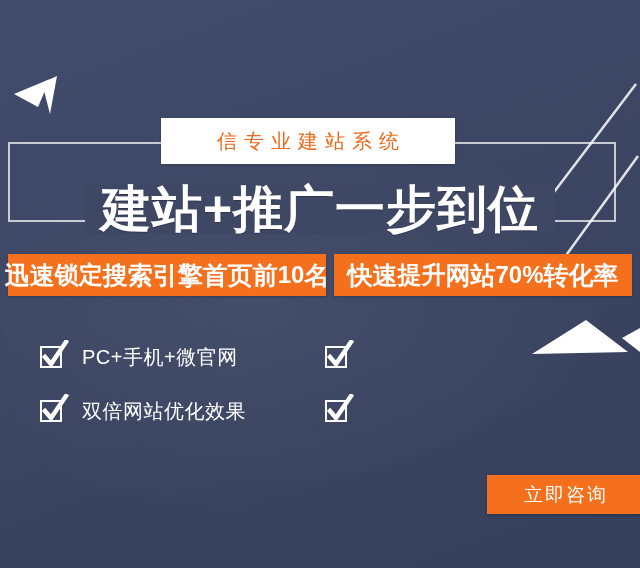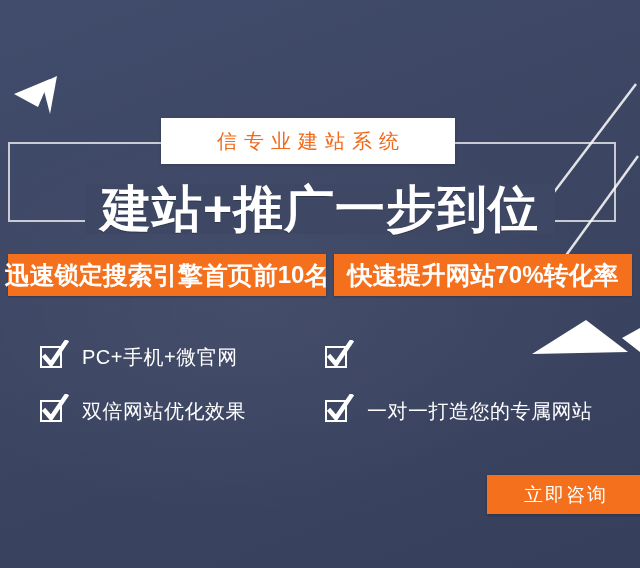--- a/index.html
+++ b/index.html
@@ -173,20 +173,19 @@
       </span>
       <span class="feature-label">双倍网站优化效果</span>
     </div>
 
     <div class="feature">
       <span class="chk">
         <svg width="28" height="30" viewBox="0 0 28 30">
           <polyline points="4,17 10,24 25,2" fill="none" stroke="#ffffff" stroke-width="4.5" stroke-linecap="square" stroke-linejoin="miter"></polyline>
         </svg>
       </span>
-      <span class="feature-label">一对一打造您的专属网站</span>
     </div>
 
   </div>
 
   <button id="cta-button">立即咨询</button>
 
 </div>
 
 </body></html>

